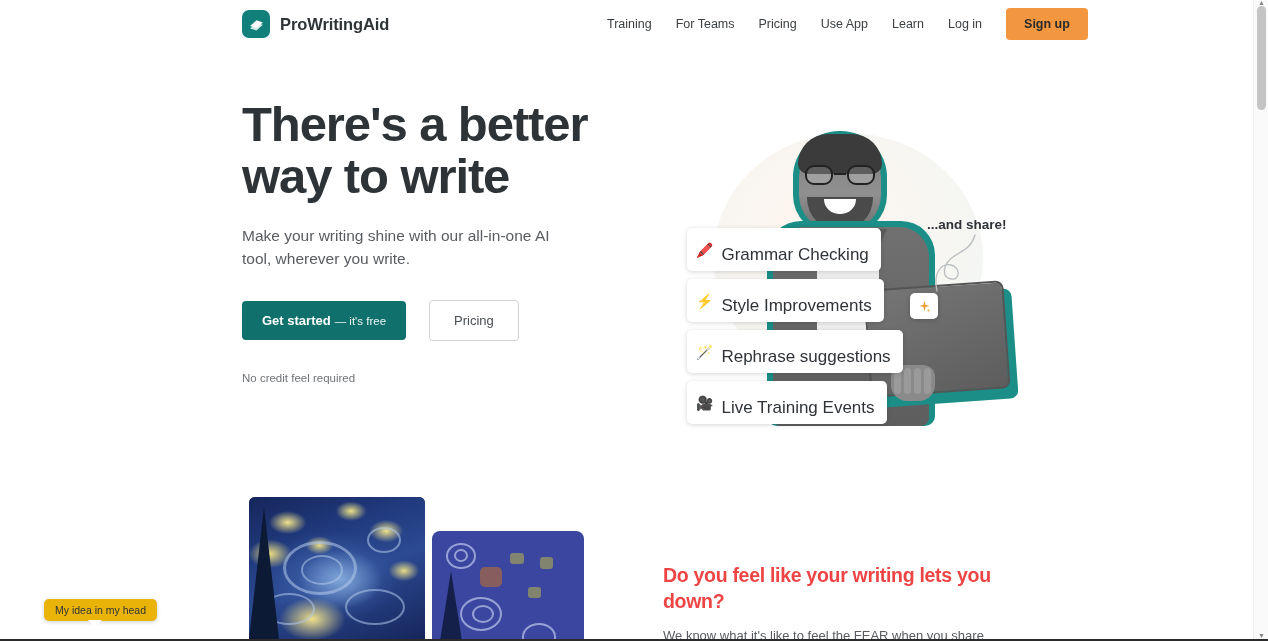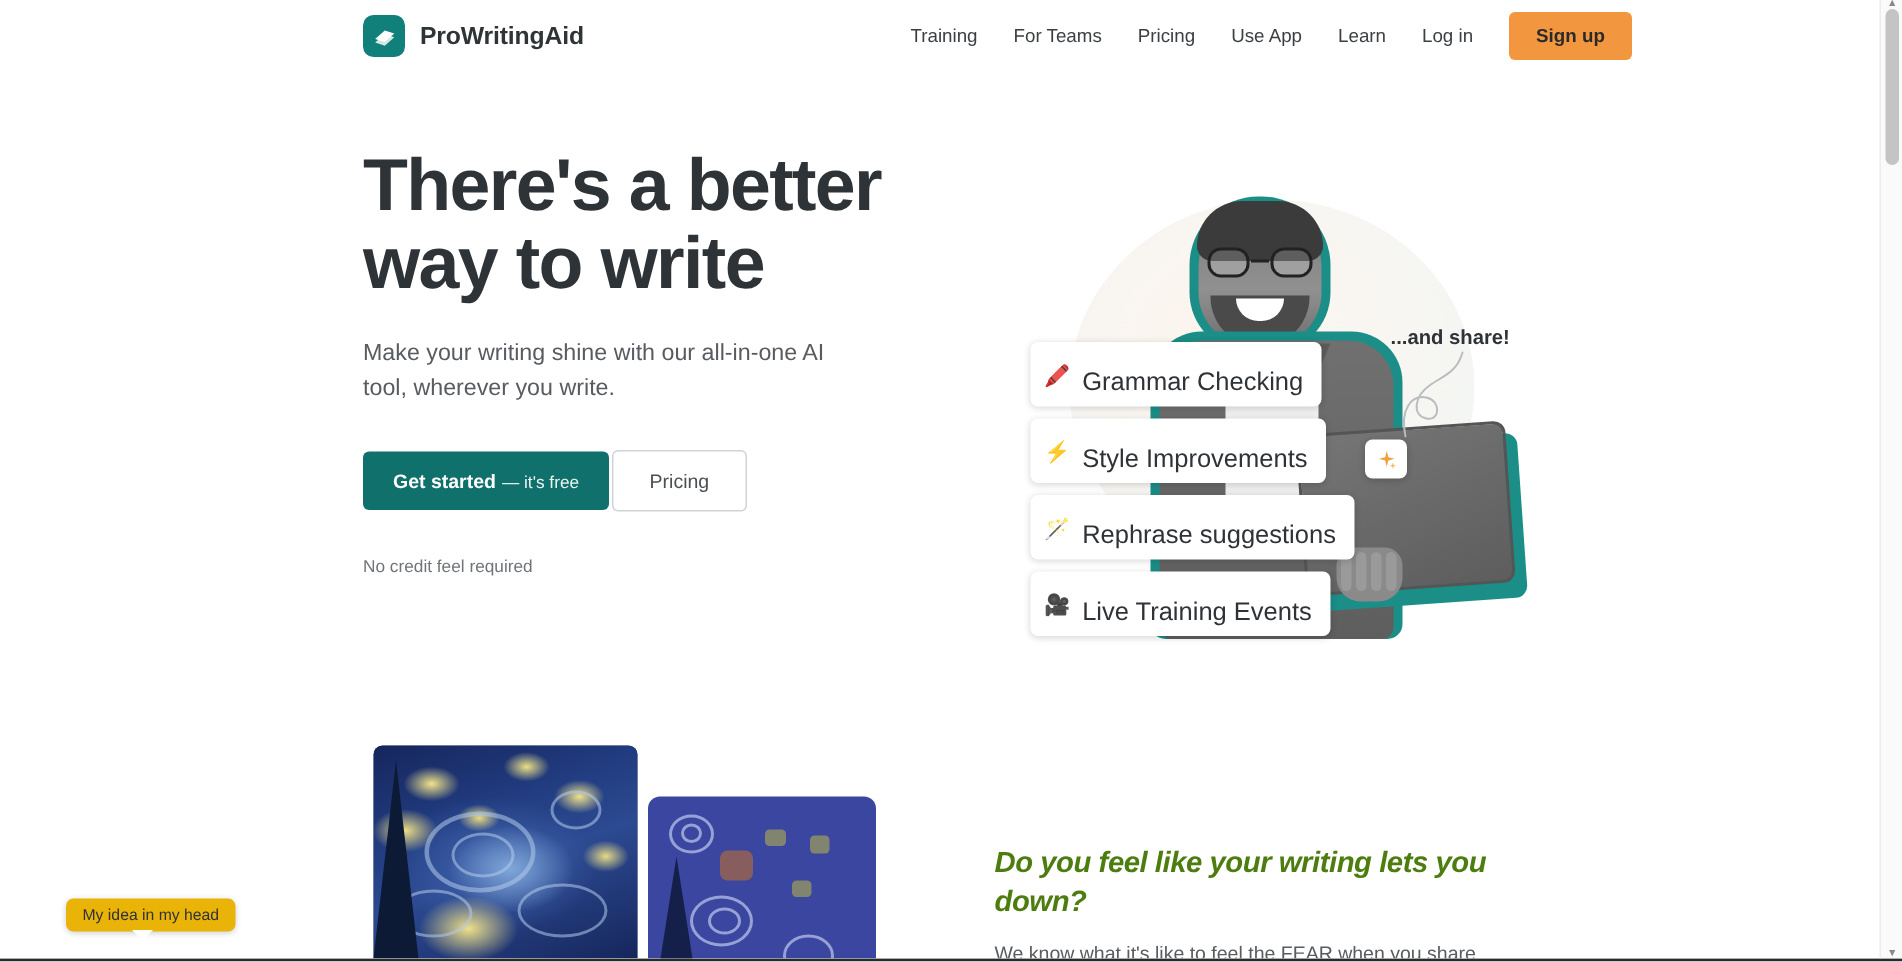--- a/index.html
+++ b/index.html
@@ -121,21 +121,21 @@
     margin-top: 22px;
     font-size: 15.5px;
     line-height: 23px;
     color: #585c60;
     width: 330px;
   }
   .hero-buttons {
     margin-top: 30px;
     display: flex;
     align-items: center;
-    gap: 2px;
+    gap: 23px;
   }
   .btn-primary {
     background: #10706b;
     color: #ffffff;
     border: none;
     border-radius: 4px;
     padding: 12px 20px;
     font-size: 13px;
     font-weight: bold;
     cursor: pointer;
@@ -466,24 +466,23 @@
 
   .lower-copy {
     position: absolute;
     left: 663px;
     top: 74px;
     width: 350px;
   }
   .lower-title {
     font-size: 19.5px;
     font-weight: bold;
-    color: #4d7c0f;
+    color: #ef4444;
     letter-spacing: -0.3px;
     line-height: 26px;
-    font-style: italic;
   }
   .lower-body {
     margin-top: 11px;
     font-size: 13px;
     line-height: 21px;
     color: #585c60;
     width: 345px;
   }
 
   

